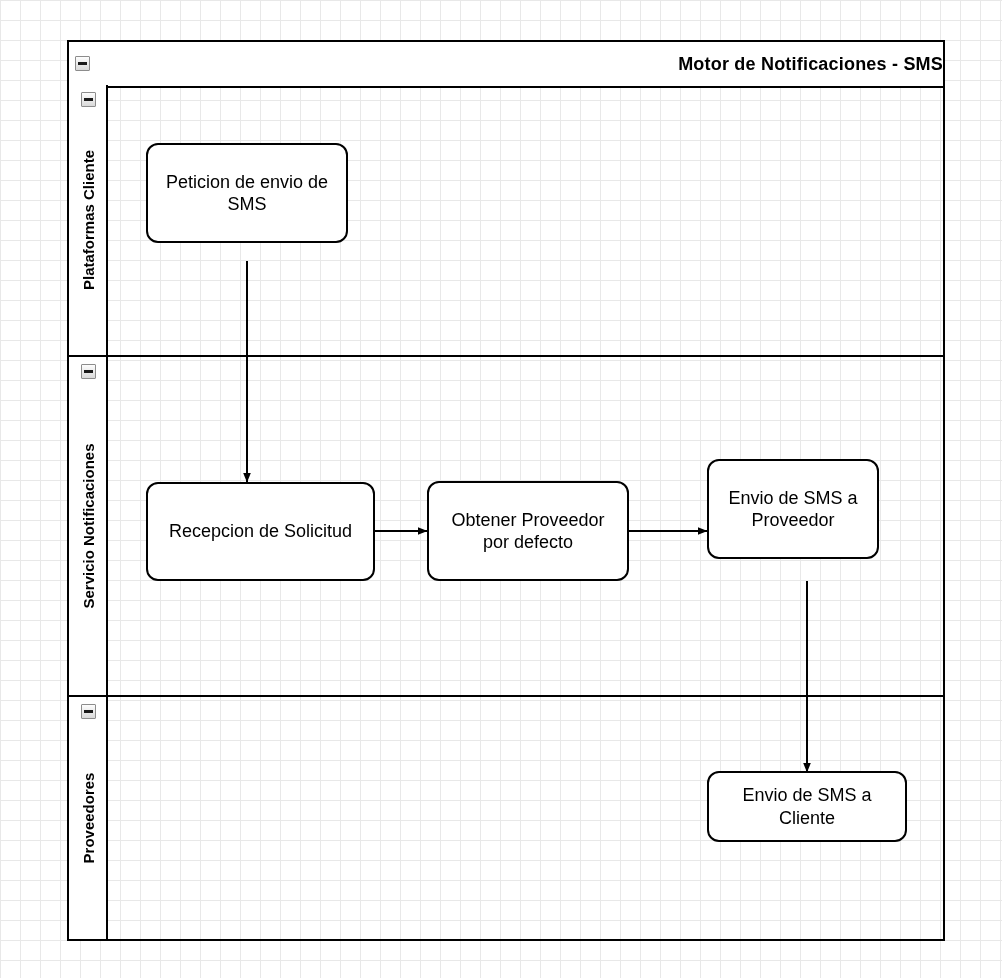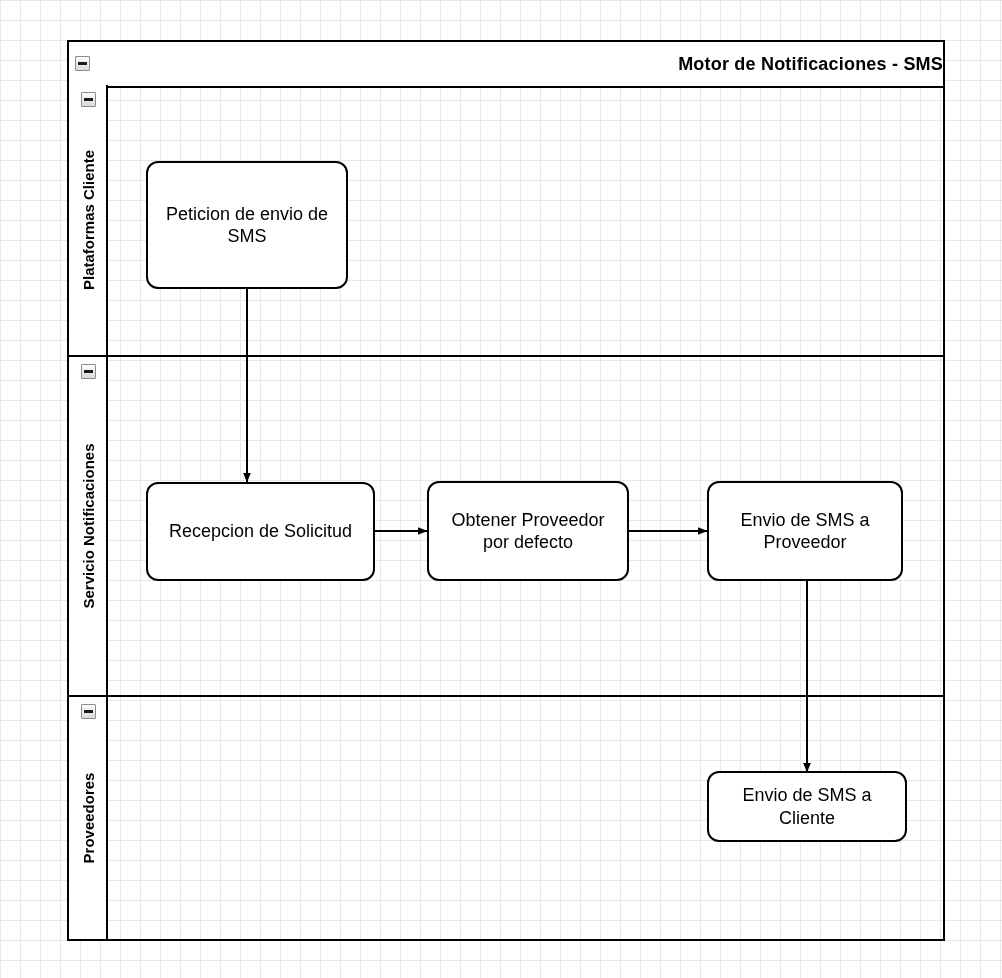--- a/index.html
+++ b/index.html
@@ -187,23 +187,23 @@
 
     <line x1="247" y1="261" x2="247" y2="482" stroke="#000000" stroke-width="2" marker-end="url(#arrowhead)"></line>
 
     <line x1="349" y1="531" x2="427" y2="531" stroke="#000000" stroke-width="2" marker-end="url(#arrowhead)"></line>
 
     <line x1="629" y1="531" x2="707" y2="531" stroke="#000000" stroke-width="2" marker-end="url(#arrowhead)"></line>
 
     <line x1="807" y1="581" x2="807" y2="772" stroke="#000000" stroke-width="2" marker-end="url(#arrowhead)"></line>
   </svg>
 
-  <div class="node" id="node-0" style="left:146px; top:161px; width:202px; height:128px;">Peticion de envio de SMS</div>
+  <div class="node" id="node-0" style="left:146px; top:143px; width:202px; height:100px;">Peticion de envio de SMS</div>
 
   <div class="node" id="node-1" style="left:146px; top:482px; width:229px; height:99px;">Recepcion de Solicitud</div>
 
   <div class="node" id="node-2" style="left:427px; top:481px; width:202px; height:100px;">Obtener Proveedor por defecto</div>
 
-  <div class="node" id="node-3" style="left:707px; top:481px; width:196px; height:100px;">Envio de SMS a Proveedor</div>
+  <div class="node" id="node-3" style="left:707px; top:459px; width:172px; height:100px;">Envio de SMS a Proveedor</div>
 
   <div class="node" id="node-4" style="left:707px; top:771px; width:200px; height:71px;">Envio de SMS a Cliente</div>
 
 </div>
 
 </body></html>

